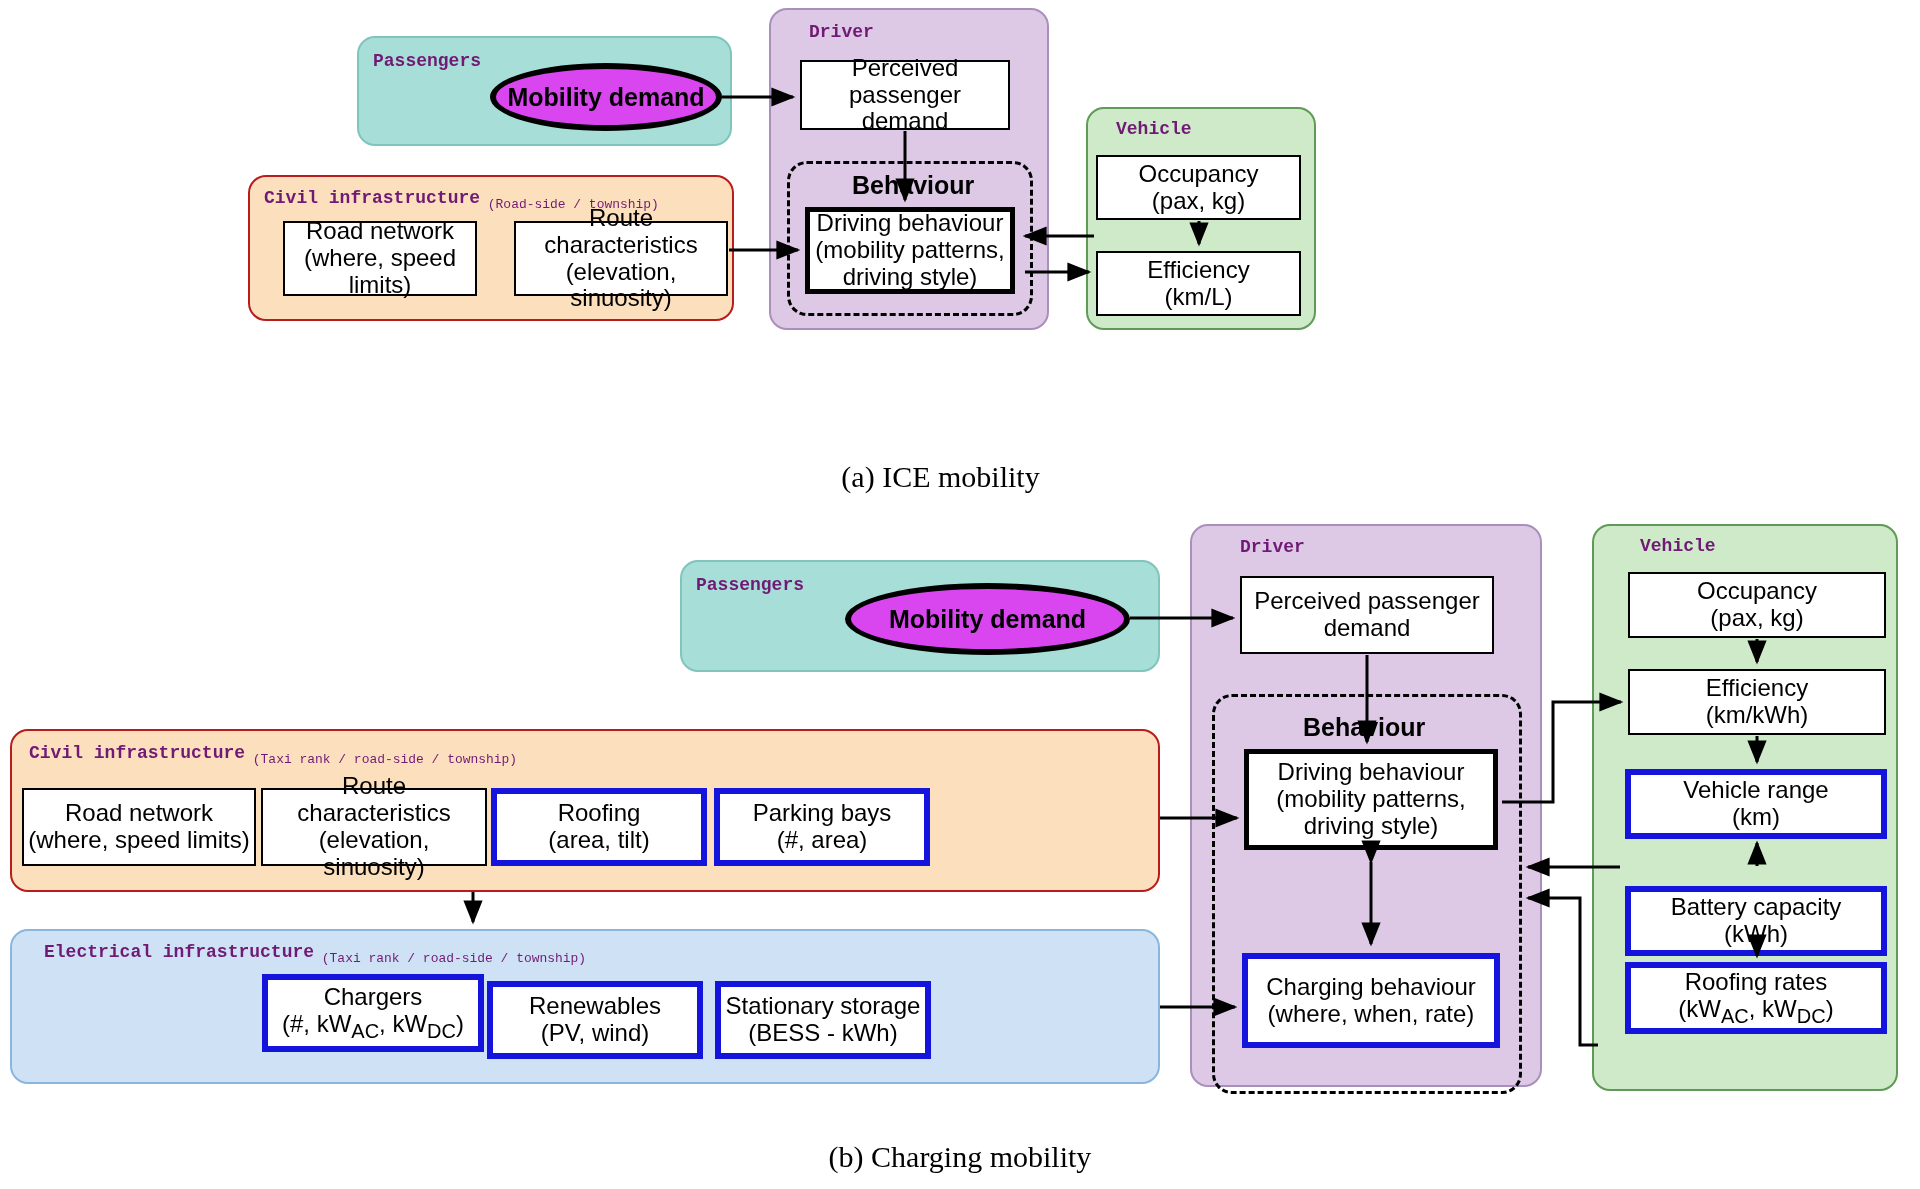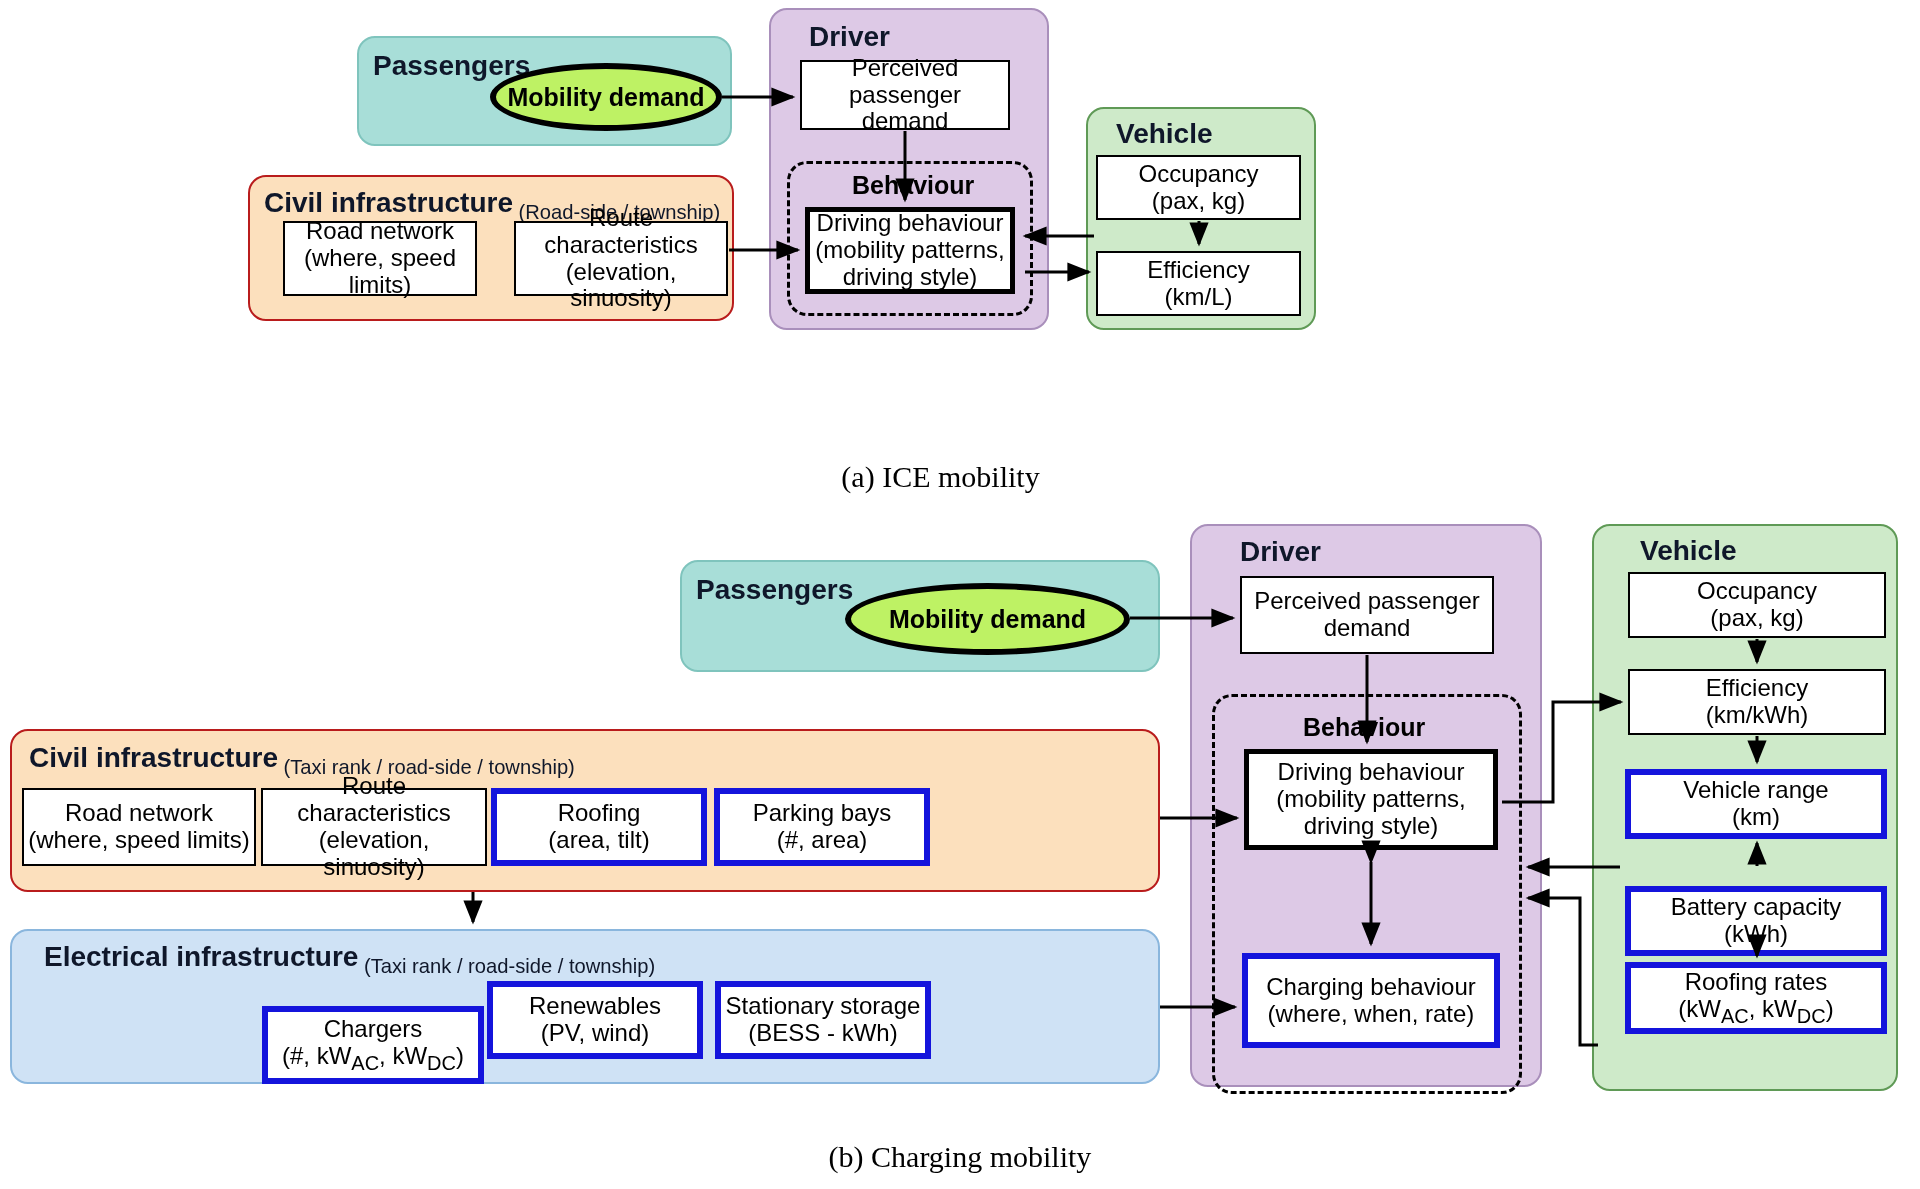--- a/index.html
+++ b/index.html
@@ -18,24 +18,25 @@
 
   
   .group {
     position: absolute;
     border-radius: 18px;
     box-sizing: border-box;
   }
   .group > .group-title {
     position: absolute;
     font-weight: bold;
-    font-size: 28px;
-    color: #0f172a;
+    font-size: 18px;
+    color: #701a75;
     white-space: nowrap;
     line-height: 1;
+    font-family: Liberation Mono, monospace;
   }
   .group-title .sub {
     font-weight: normal;
   }
 
   .grp-passengers { background:#a8ded8; border:2px solid #7fc4bd; }
   .grp-civil      { background:#fce0bd; border:2px solid #b91c1c; }
   .grp-elec       { background:#cfe2f5; border:2px solid #8ab6dd; }
   .grp-driver     { background:#ddc9e6; border:2px solid #a98fbb; }
   .grp-vehicle    { background:#ceeac9; border:2px solid #5f9a56; }
@@ -71,21 +72,21 @@
     font-weight: bold;
     font-size: 25px;
     white-space: nowrap;
     color:#000;
     line-height:1;
   }
 
   
   .ellipse {
     position: absolute;
-    background: #bef264;
+    background: #d946ef;
     border: 6px solid #000;
     border-radius: 50%;
     display: flex;
     align-items: center;
     justify-content: center;
     font-weight: bold;
     font-size: 25px;
     color: #000;
     box-sizing: border-box;
     white-space: nowrap;
@@ -208,21 +209,21 @@
       <div>Parking bays</div>
       <div>(#, area)</div>
     </div>
   </div>
 
   <div class="group grp-elec" style="left:10px; top:929px; width:1150px; height:155px;">
     <div class="group-title" style="left:17px; top:12px;margin-left:15px;">
       <span>Electrical infrastructure</span><span class="sub"> (Taxi rank / road-side / township)</span>
     </div>
   </div>
-  <div class="node blue" style="left:262px; top:1006px; width:222px; height:78px;">
+  <div class="node blue" style="left:262px; top:974px; width:222px; height:78px;">
     <div>
       <div>Chargers</div>
       <div>(#, kW<sub>AC</sub>, kW<sub>DC</sub>)</div>
     </div>
   </div>
   <div class="node blue" style="left:487px; top:981px; width:216px; height:78px;">
     <div>
       <div>Renewables</div>
       <div>(PV, wind)</div>
     </div>

